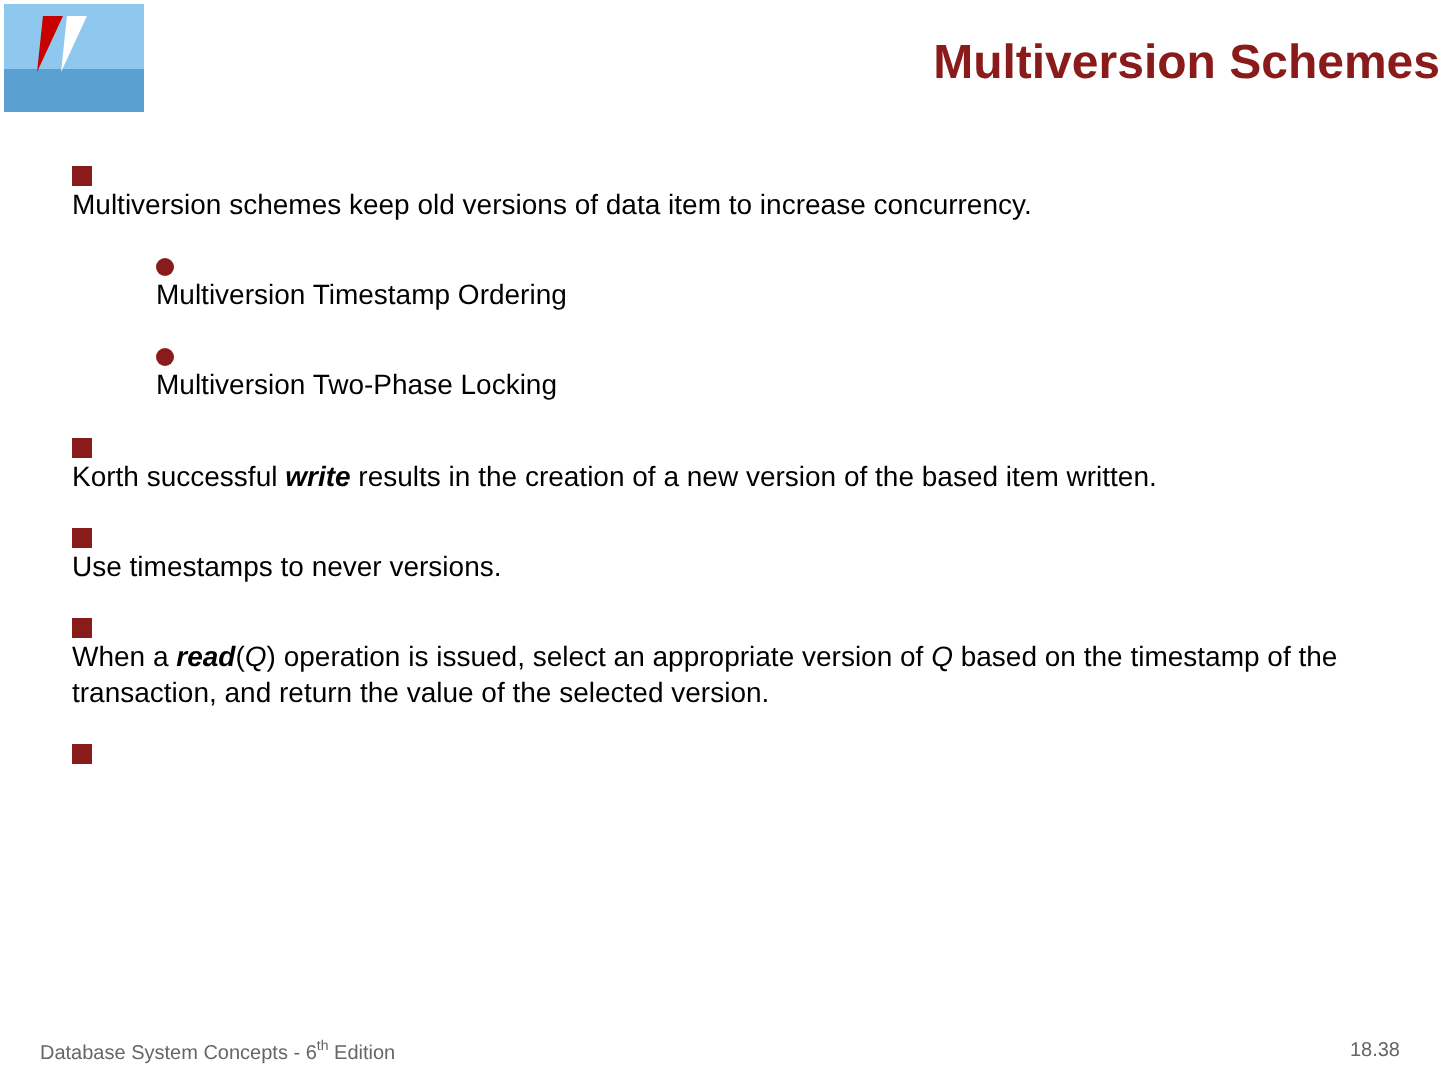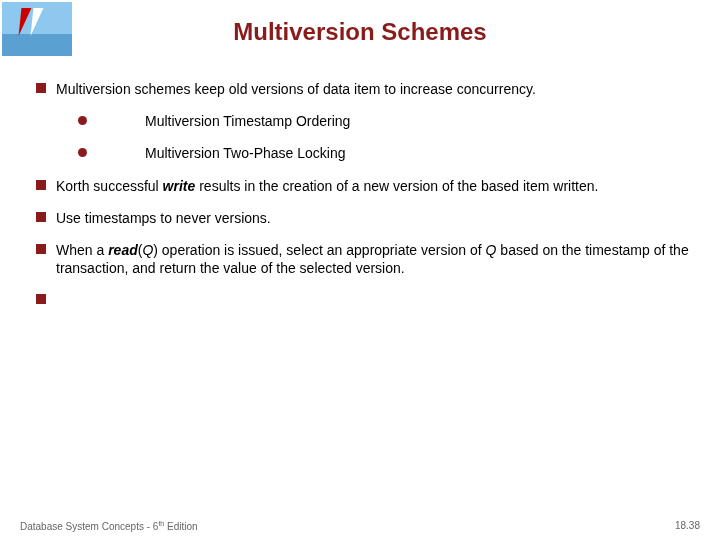--- a/index.html
+++ b/index.html
@@ -31,57 +31,57 @@
   .thumb .sail2 {
     position: absolute;
     left: 30px;
     top: 6px;
     width: 0; height: 0;
     border-left: 10px solid #ffffff;
     border-bottom: 28px solid transparent;
     transform: skewX(-6deg);
   }
   .title {
-    text-align: center;
+    text-align: right;
     color: #8a1b1b;
     font-size: 24px;
     font-weight: bold;
     padding-top: 18px;
   }
   .content {
     position: absolute;
     top: 80px;
     left: 36px;
     right: 24px;
     color: #000;
     font-size: 14px;
     line-height: 1.3;
   }
   .bullet {
     display: flex;
     margin-bottom: 14px;
+    flex-direction: column;
   }
   .sqr {
     width: 10px; height: 10px;
     background: #8a1b1b;
     margin-right: 10px;
     margin-top: 3px;
     flex: 0 0 10px;
   }
   .dot {
     width: 9px; height: 9px;
     background: #8a1b1b;
     border-radius: 50%;
     margin-right: 10px;
     margin-top: 4px;
     flex: 0 0 9px;
   }
   .sub {
     margin-left: 42px;
-    gap: 48px;
   }
   .bold { font-weight: bold; font-style: italic; }
   .ital { font-style: italic; }
   .footer {
     position: absolute;
     bottom: 8px;
     left: 0;
     right: 0;
     padding: 0 20px;
     display: flex;

